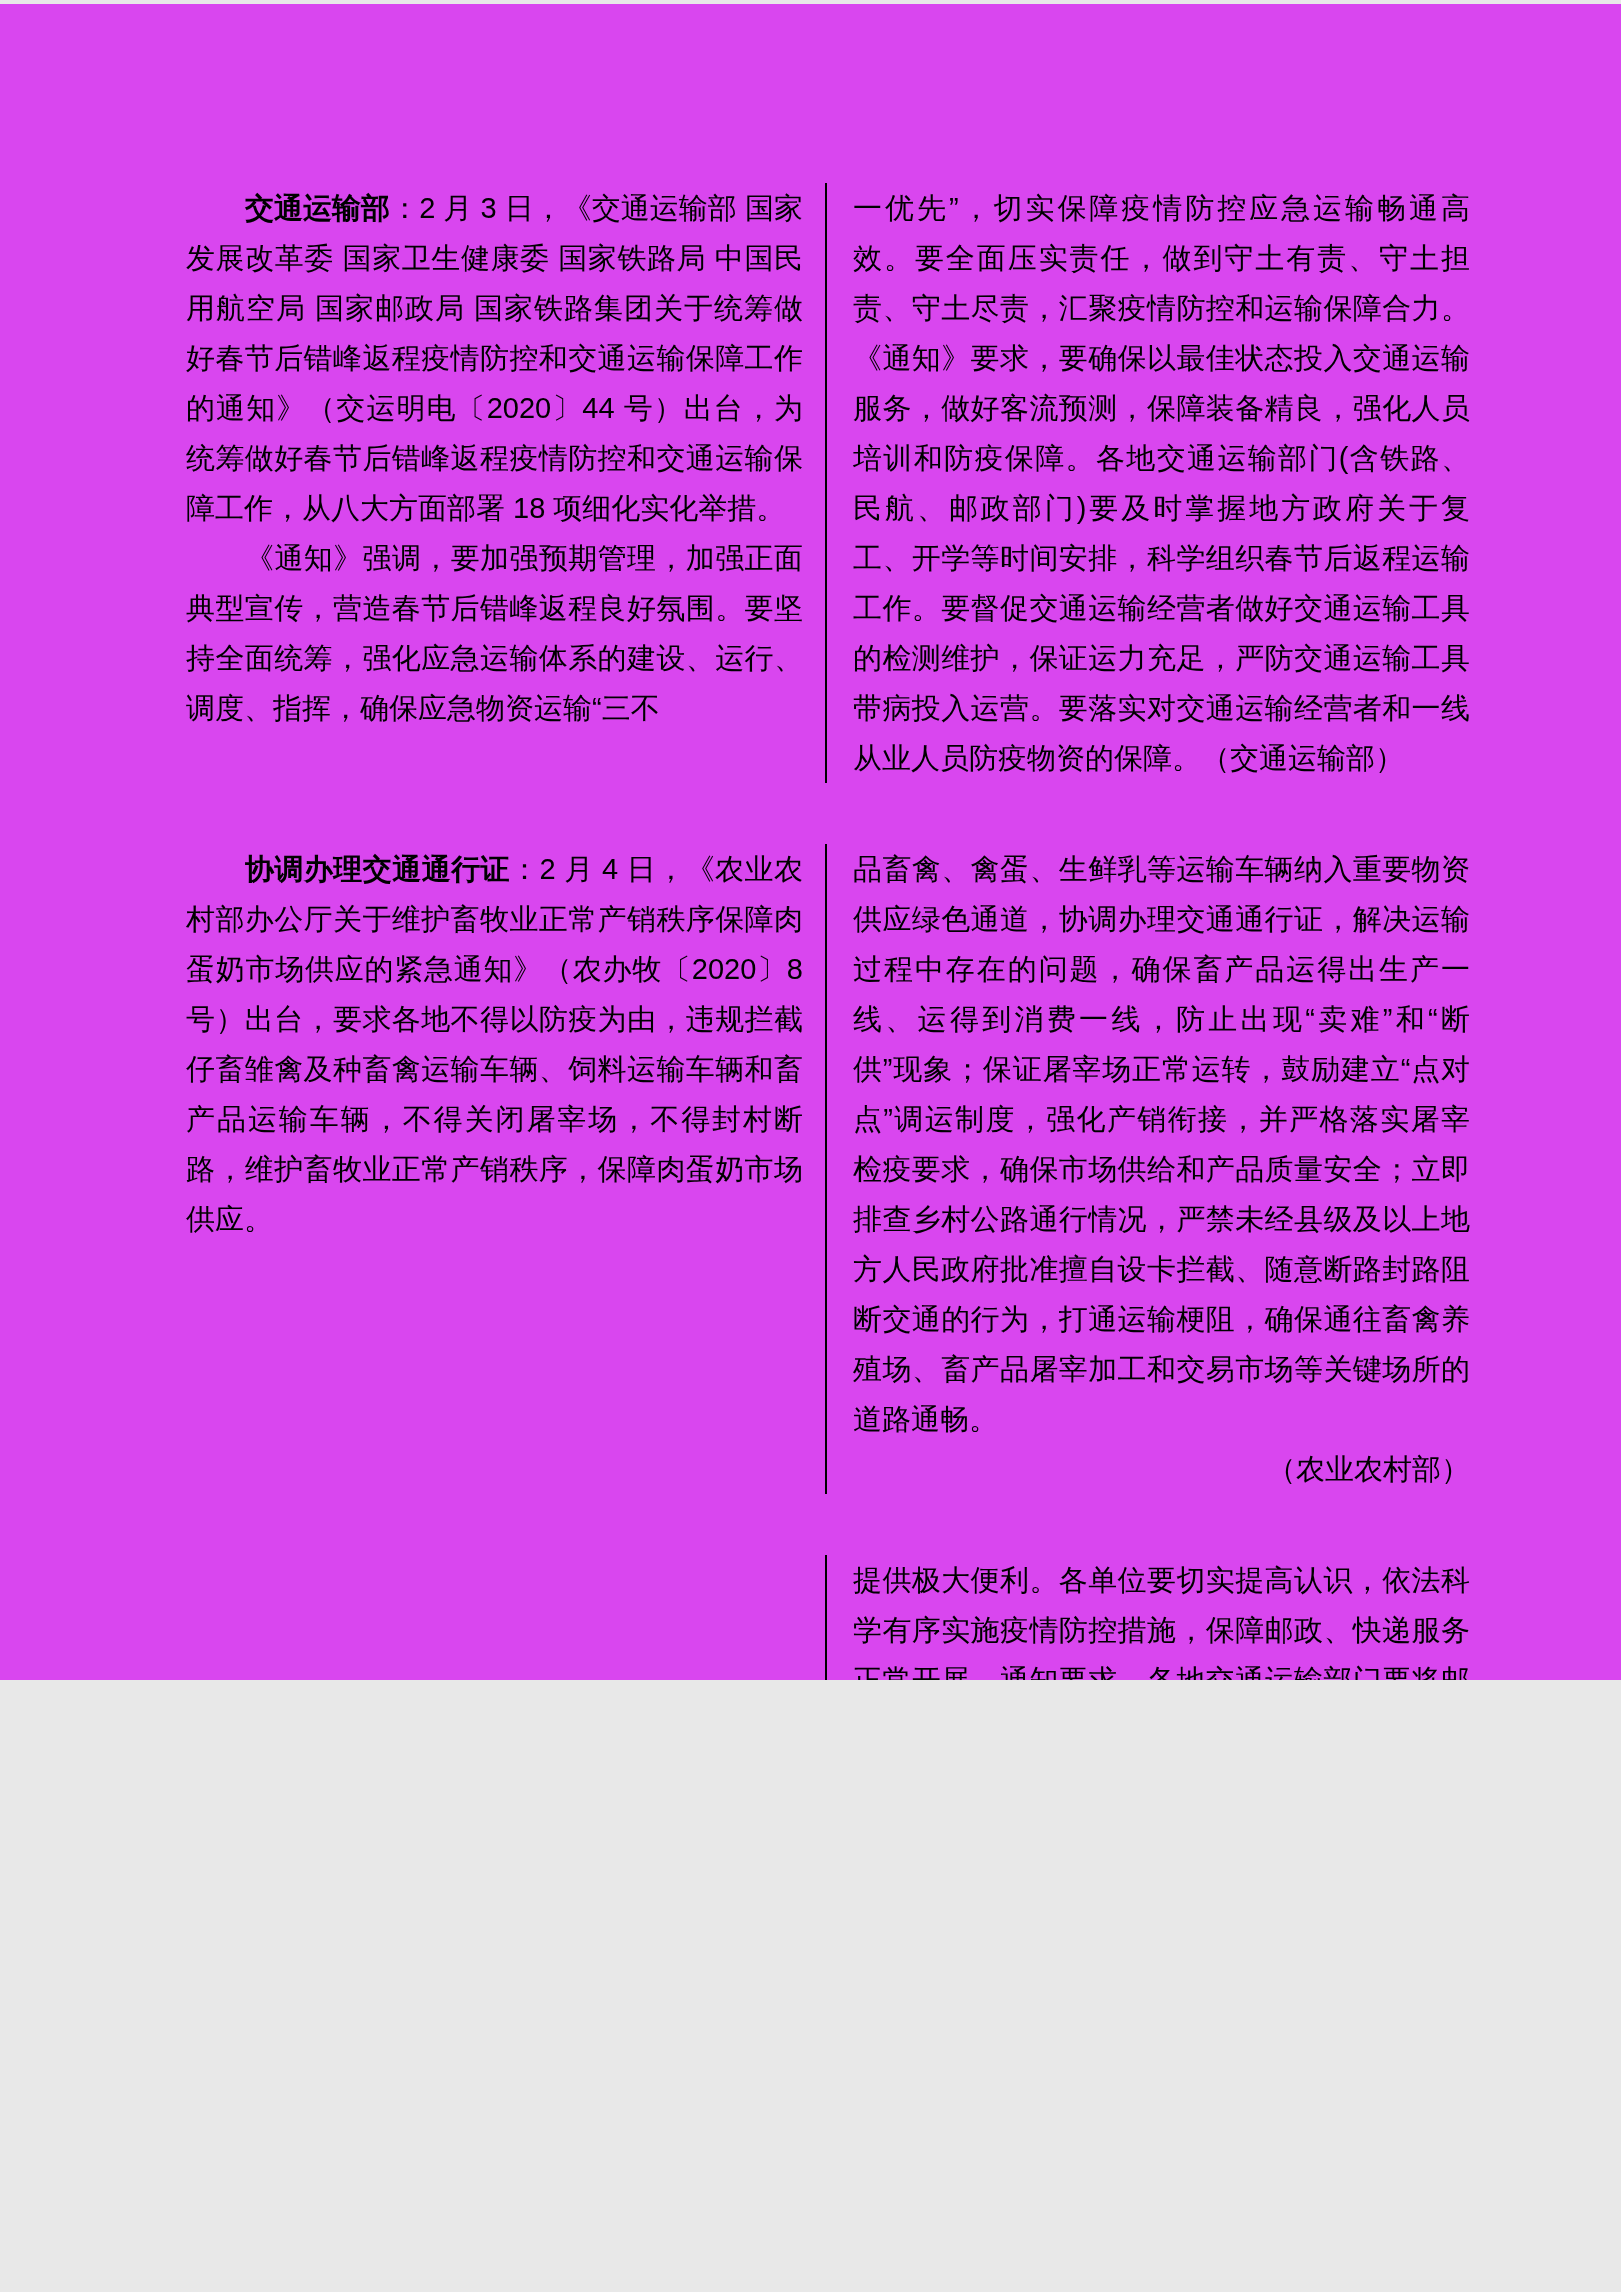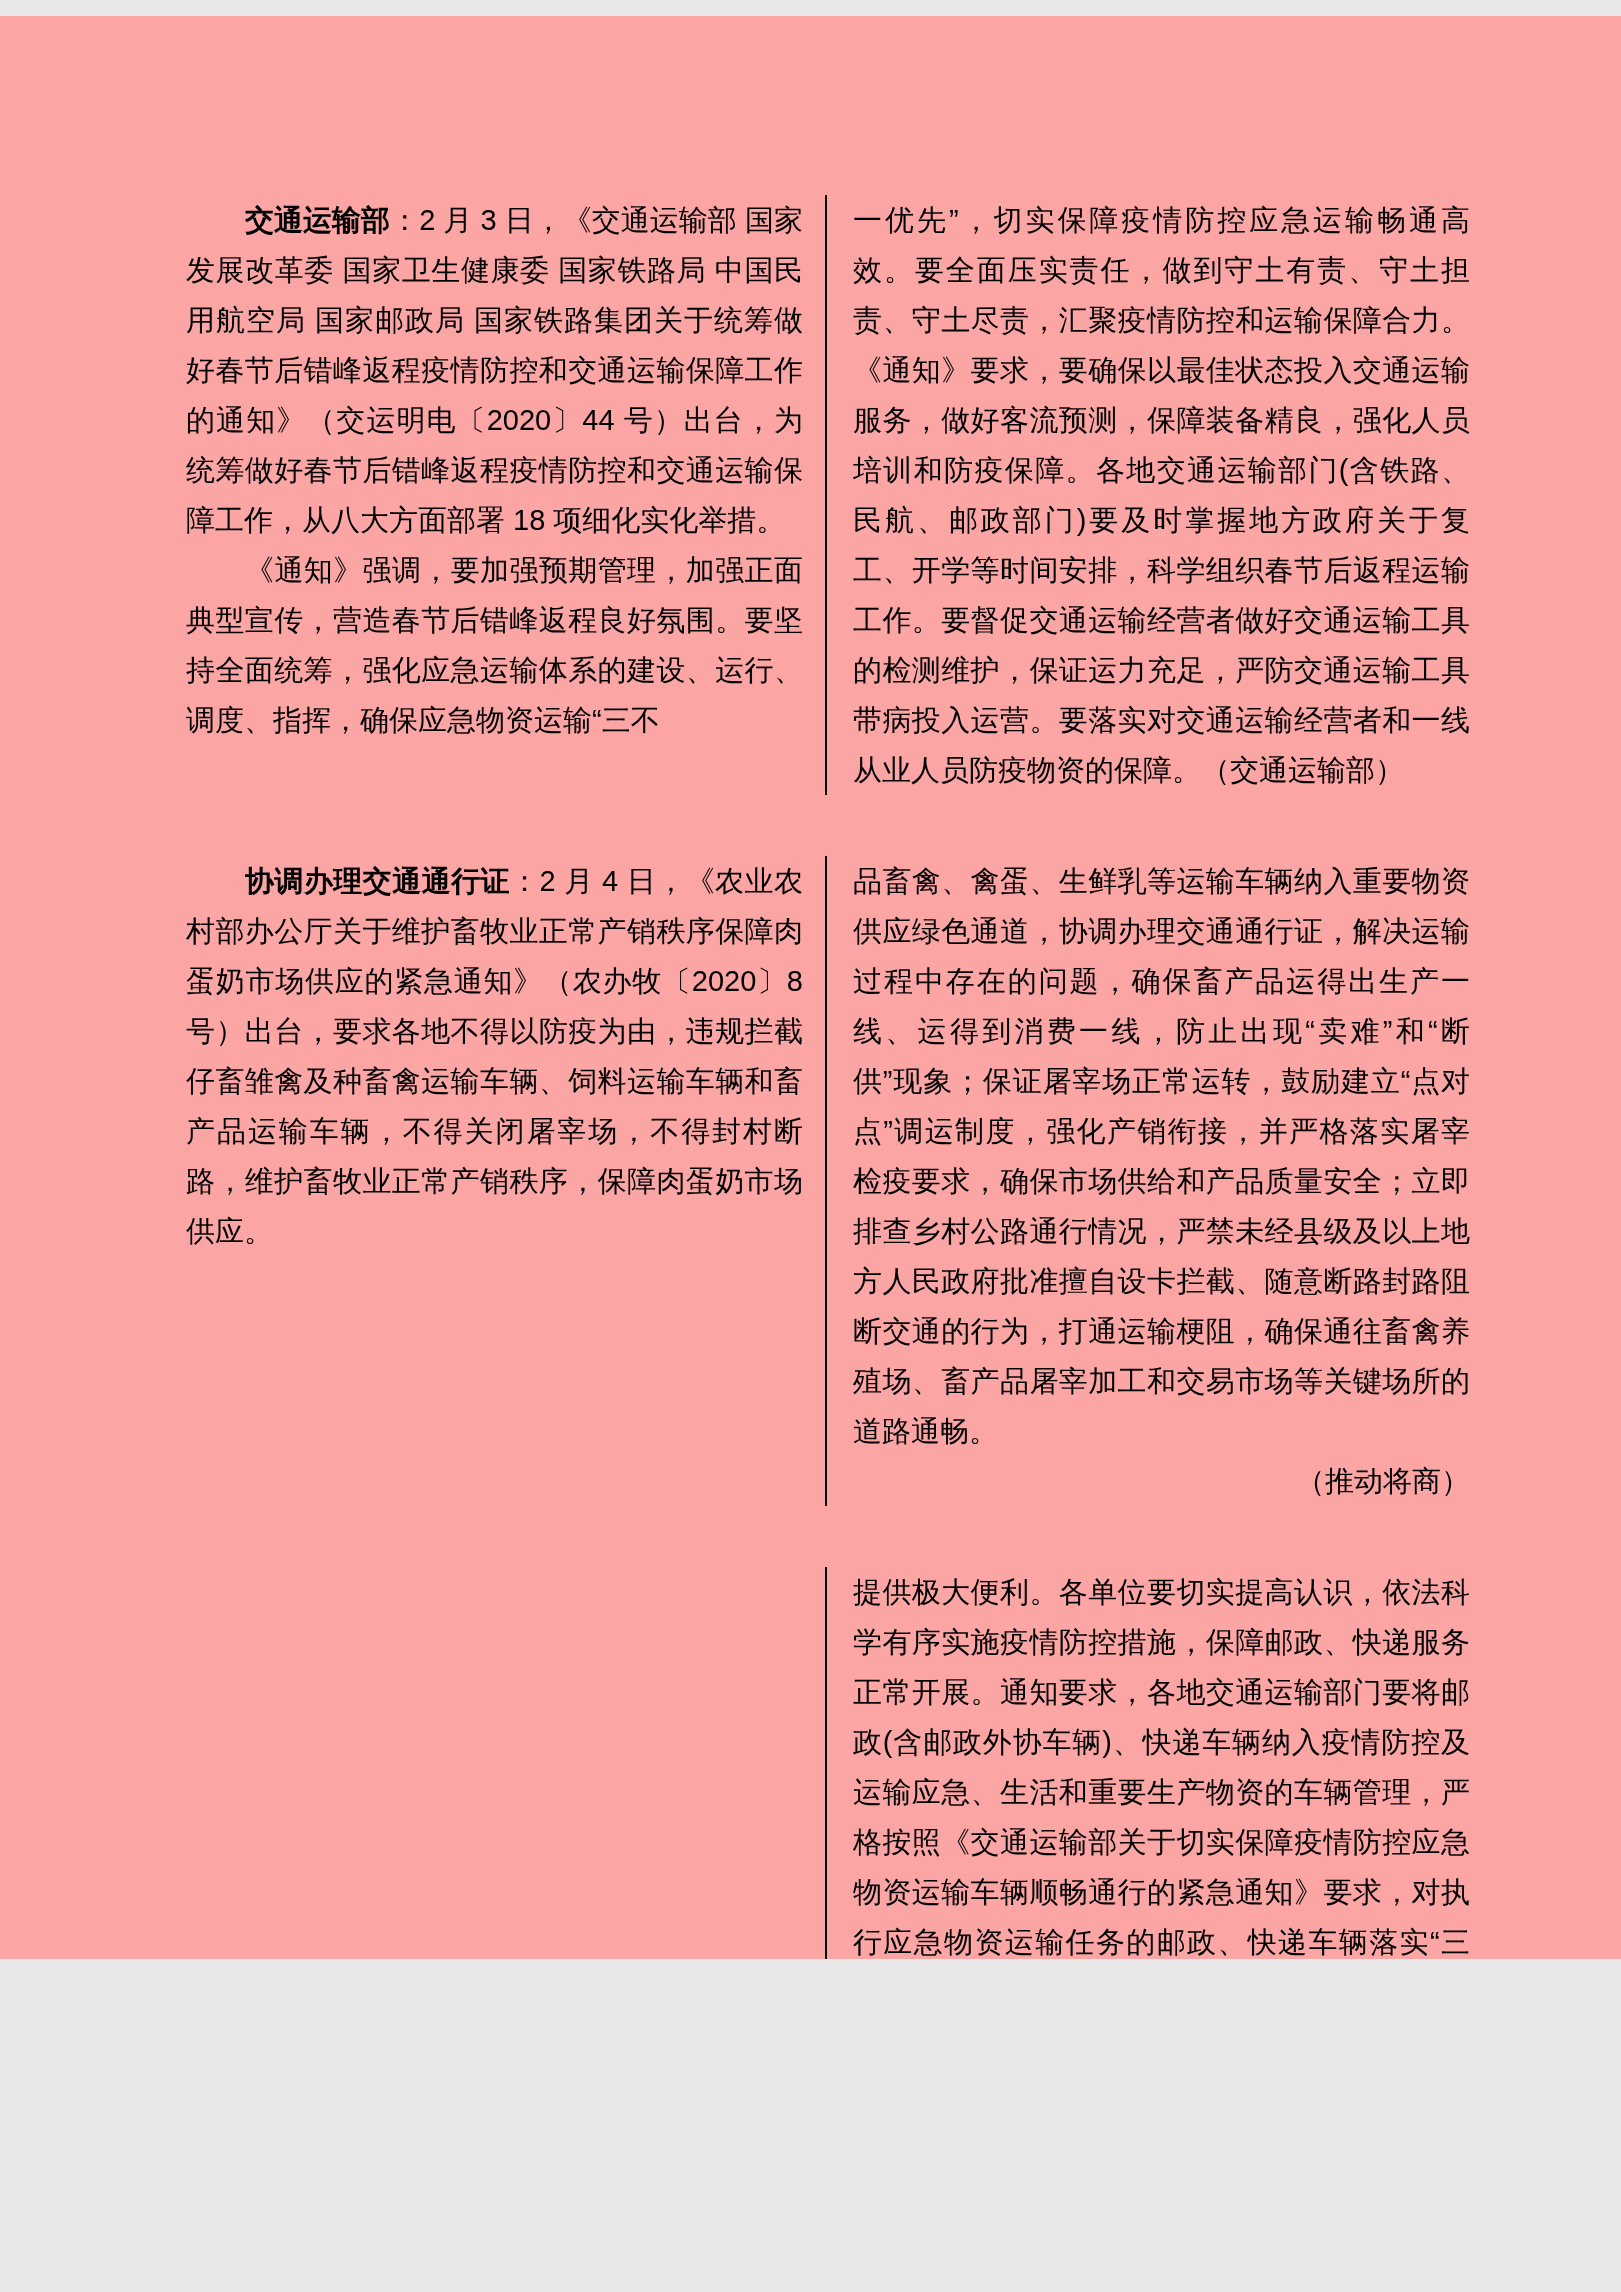--- a/index.html
+++ b/index.html
@@ -1,21 +1,21 @@
 <!DOCTYPE html>
 <html><head>
 <meta charset="utf-8">
 <style>
   html, body { margin: 0; padding: 0; background: #e8e8e8; }
   .page {
     position: relative;
     width: 1621px;
-    height: 1943px;
-    margin: 16px auto;
-    background: #fca5a5;
+    height: 1676px;
+    margin: 4px auto;
+    background: #d946ef;
     color: #000000;
     font-family: "Liberation Sans", "DejaVu Sans", sans-serif;
     overflow: hidden;
   }
   .content {
     position: absolute;
     left: 186px;
     top: 179px;
     width: 1285px;
   }
@@ -65,21 +65,21 @@
           <p class="para"><span>一优先”，切实保障疫情防控应急运输畅通高效。要全面压实责任，做到守土有责、守土担责、守土尽责，汇聚疫情防控和运输保障合力。《通知》要求，要确保以最佳状态投入交通运输服务，做好客流预测，保障装备精良，强化人员培训和防疫保障。各地交通运输部门(含铁路、民航、邮政部门)要及时掌握地方政府关于复工、开学等时间安排，科学组织春节后返程运输工作。要督促交通运输经营者做好交通运输工具的检测维护，保证运力充足，严防交通运输工具带病投入运营。要落实对交通运输经营者和一线从业人员防疫物资的保障。（交通运输部）</span></p>
         </div>
       </section>
       <section class="entry">
         <div class="col left">
           <p class="para indent"><b class="lead">协调办理交通通行证</b><span>：2 月 4 日，《农业农村部办公厅关于维护畜牧业正常产销秩序保障肉蛋奶市场供应的紧急通知》（农办牧〔2020〕8 号）出台，要求各地不得以防疫为由，违规拦截仔畜雏禽及种畜禽运输车辆、饲料运输车辆和畜产品运输车辆，不得关闭屠宰场，不得封村断路，维护畜牧业正常产销秩序，保障肉蛋奶市场供应。</span></p>
         </div>
         <div class="divider"></div>
         <div class="col right">
           <p class="para"><span>品畜禽、禽蛋、生鲜乳等运输车辆纳入重要物资供应绿色通道，协调办理交通通行证，解决运输过程中存在的问题，确保畜产品运得出生产一线、运得到消费一线，防止出现“卖难”和“断供”现象；保证屠宰场正常运转，鼓励建立“点对点”调运制度，强化产销衔接，并严格落实屠宰检疫要求，确保市场供给和产品质量安全；立即排查乡村公路通行情况，严禁未经县级及以上地方人民政府批准擅自设卡拦截、随意断路封路阻断交通的行为，打通运输梗阻，确保通往畜禽养殖场、畜产品屠宰加工和交易市场等关键场所的道路通畅。</span></p>
-          <p class="para align-right"><span>（推动将商）</span></p>
+          <p class="para align-right"><span>（农业农村部）</span></p>
         </div>
       </section>
       <section class="entry">
         <div class="col left">
         </div>
         <div class="divider"></div>
         <div class="col right">
           <p class="para"><span>提供极大便利。各单位要切实提高认识，依法科学有序实施疫情防控措施，保障邮政、快递服务正常开展。通知要求，各地交通运输部门要将邮政(含邮政外协车辆)、快递车辆纳入疫情防控及运输应急、生活和重要生产物资的车辆管理，严格按照《交通运输部关于切实保障疫情防控应急物资运输车辆顺畅通行的紧急通知》要求，对执行应急物资运输任务的邮政、快递车辆落实“三不一优先”政策。特别是对承担邮政普遍服务、特殊服务及防疫物资绿色通道运输的邮政车辆，按规定保障通行。各高速公</span></p>
         </div>
       </section>

